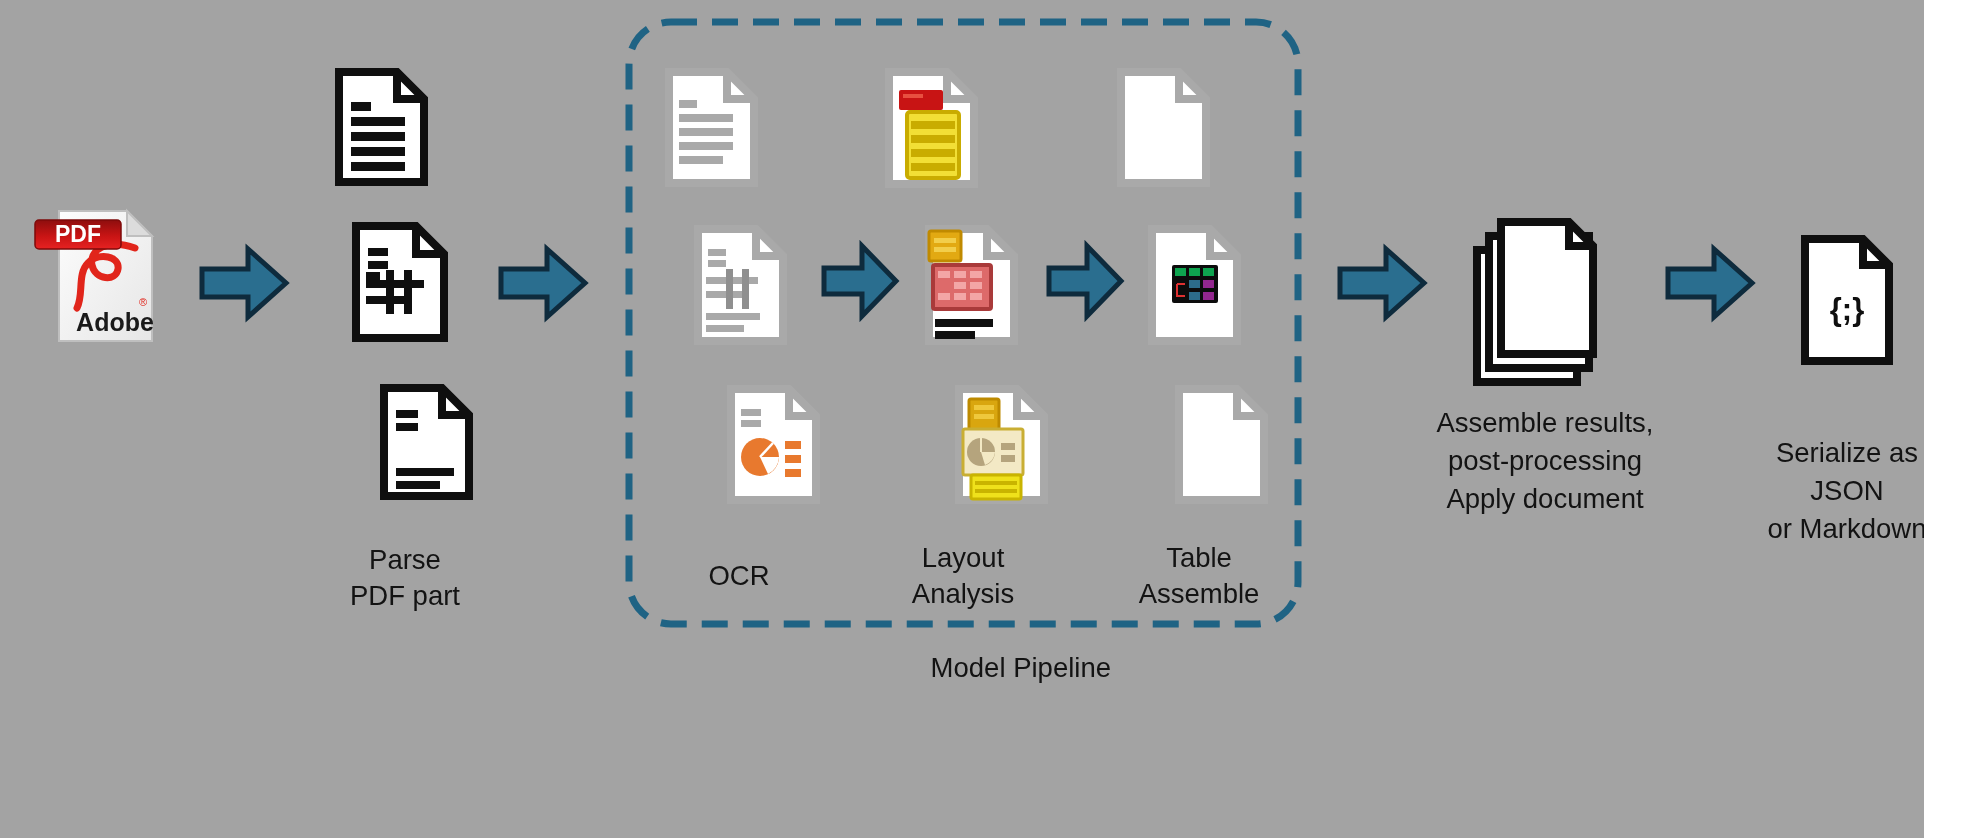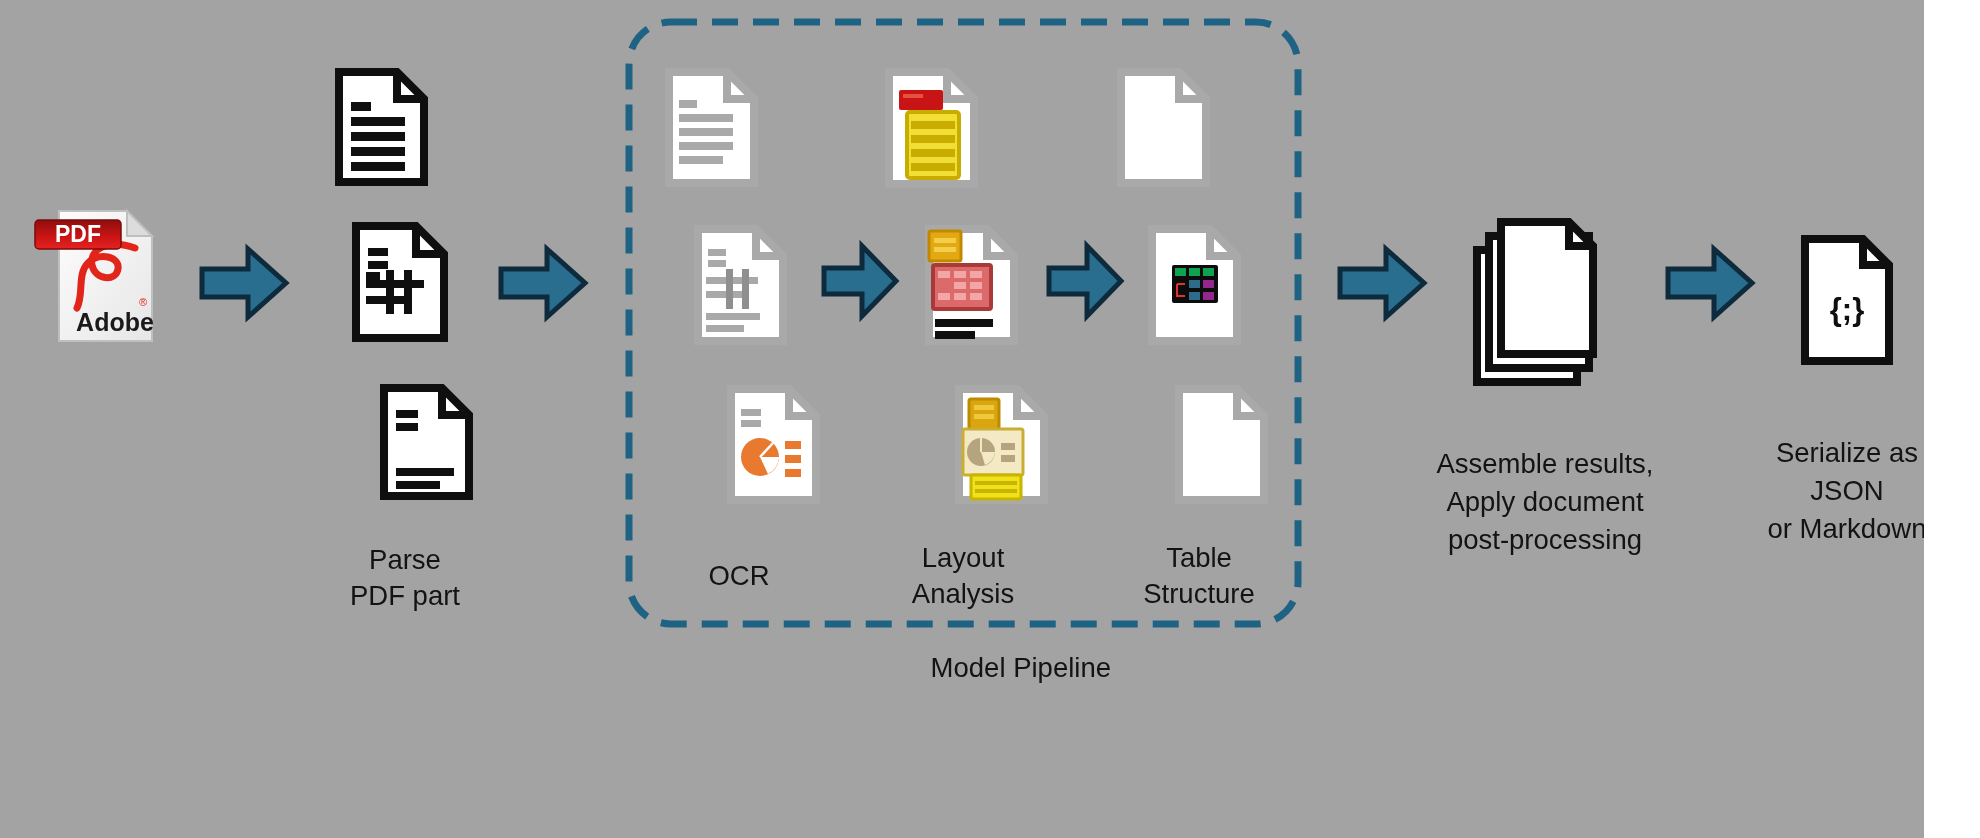--- a/index.html
+++ b/index.html
@@ -292,45 +292,45 @@
 
   <div class="lbl" style="left:679px; top:558px; width:120px;">
     <div>OCR</div>
   </div>
   <div class="lbl" style="left:863px; top:540px; width:200px;">
     <div>Layout</div>
     <div>Analysis</div>
   </div>
   <div class="lbl" style="left:1099px; top:540px; width:200px;">
     <div>Table</div>
-    <div>Structure</div>
+    <div>Assemble</div>
   </div>
   <div class="lbl" style="left:811px; top:650px; width:300px;text-align:right;">
     <div>Model Pipeline</div>
   </div>
 
   <div class="abs" style="left:1336px; top:243px;">
     <svg width="92" height="80" viewBox="0 0 92 80">
       <polygon class="arrow-shape" points="4,26 50,26 50,6 88,40 50,74 50,54 4,54"></polygon>
     </svg>
   </div>
 
   <div class="abs" style="left:1469px; top:216px;">
     <svg width="132" height="170" viewBox="0 0 132 170">
       <rect x="8" y="34" width="100" height="132" fill="#ffffff" stroke="var(--doc-black,#0f0f0f)" stroke-width="8"></rect>
       <rect x="20" y="20" width="100" height="132" fill="#ffffff" stroke="var(--doc-black,#0f0f0f)" stroke-width="8"></rect>
       <path class="pg-black" d="M32,6 H100 L124,30 V138 H32 Z"></path>
       <path class="flap-black" d="M100,6 V30 H124"></path>
     </svg>
   </div>
 
-  <div class="lbl lbl3" style="left:1395px; top:404px; width:300px;margin-top:41px;">
+  <div class="lbl lbl3" style="left:1395px; top:404px; width:300px;">
     <div>Assemble results,</div>
+    <div>post-processing</div>
     <div>Apply document</div>
-    <div>post-processing</div>
   </div>
 
   <div class="abs" style="left:1664px; top:243px;">
     <svg width="92" height="80" viewBox="0 0 92 80">
       <polygon class="arrow-shape" points="4,26 50,26 50,6 88,40 50,74 50,54 4,54"></polygon>
     </svg>
   </div>
 
   <div class="abs" style="left:1800px; top:234px;">
     <svg width="94" height="132" viewBox="0 0 94 132">

